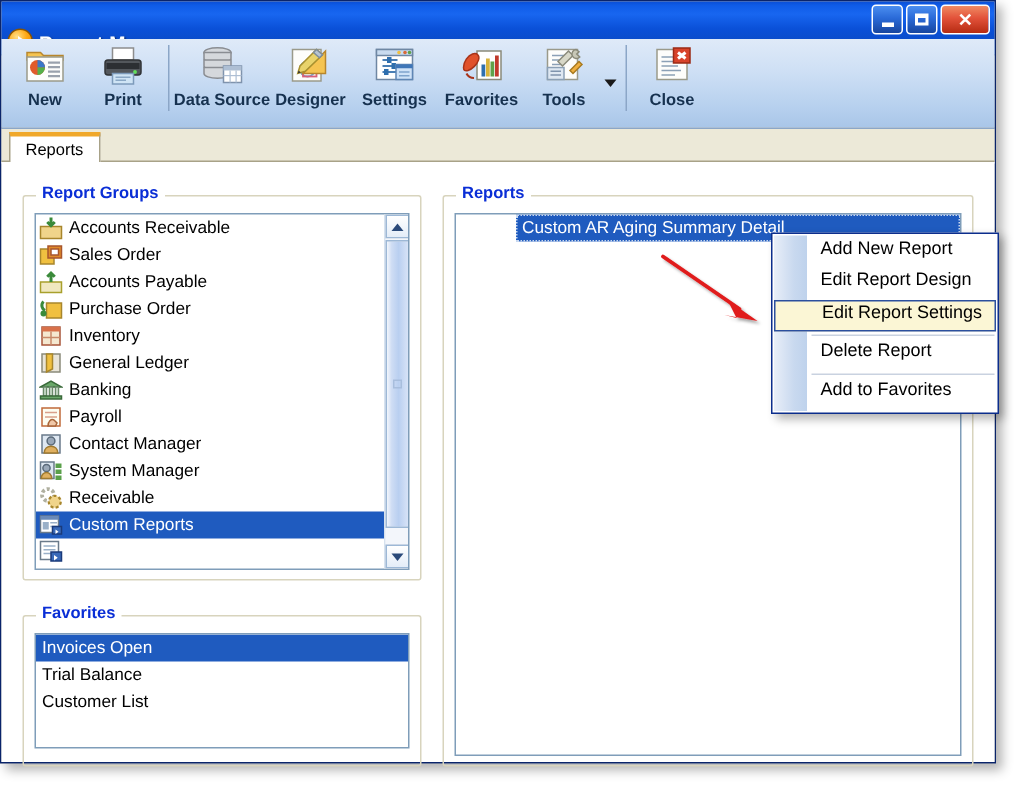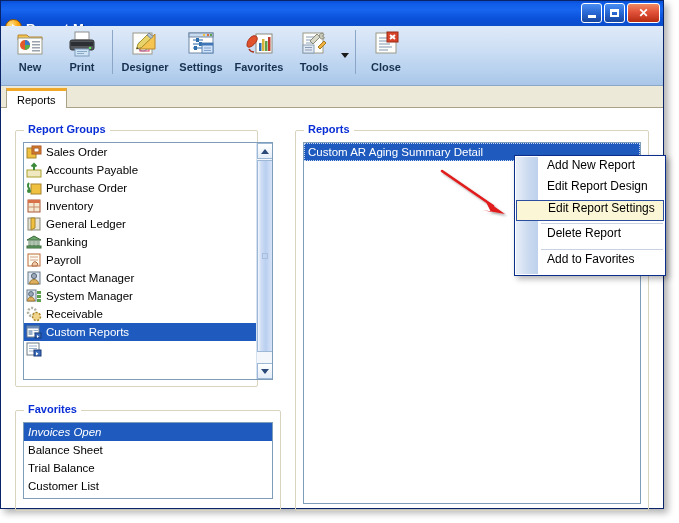--- a/index.html
+++ b/index.html
@@ -380,20 +380,40 @@
               <rect x="11" y="22" width="10" height="1"></rect>
               <rect x="11" y="24" width="7" height="1"></rect>
             </g>
           </svg>
         </div>
         <div class="lbl">Print</div>
       </div>
 
       <div class="tsep"></div>
 
+      <div class="tbtn" style="width:62px">
+        <div class="ico">
+          <svg width="32" height="30" viewBox="0 0 32 30">
+            <g fill="#d5d8dc" stroke="#8a8d92">
+              <ellipse cx="13" cy="6" rx="9" ry="3.2"></ellipse>
+              <path d="M4 6 v4 a9 3.2 0 0 0 18 0 V6 z"></path>
+              <path d="M4 11 v4 a9 3.2 0 0 0 18 0 v-4 z"></path>
+              <path d="M4 16 v4 a9 3.2 0 0 0 18 0 v-4 z"></path>
+            </g>
+            <rect x="17" y="15" width="12" height="11" fill="#ffffff" stroke="#7f93ad"></rect>
+            <g fill="#aebfd4">
+              <rect x="17" y="15" width="12" height="3"></rect>
+              <rect x="21" y="18" width="0.8" height="8"></rect>
+              <rect x="25" y="18" width="0.8" height="8"></rect>
+              <rect x="17" y="21" width="12" height="0.8"></rect>
+            </g>
+          </svg>
+        </div>
+        <div class="lbl">Data Source</div>
+      </div>
 
       <div class="tbtn" style="width:56px">
         <div class="ico">
           <svg width="32" height="30" viewBox="0 0 32 30">
             <rect x="4" y="4" width="19" height="21" fill="#fdfdfb" stroke="#9a9a8a"></rect>
             <circle cx="14" cy="17" r="5" fill="none" stroke="#6a9fd8" stroke-width="1.2"></circle>
             <rect x="11" y="16" width="9" height="6" fill="none" stroke="#d8607a" stroke-width="1.2"></rect>
             <path d="M26 5 L26 20 L11 20 z" fill="#f5c451" stroke="#b8862c"></path>
             <path d="M20 4 L9 15 l-1.5 5 l5-1.5 L24 7.5 z" fill="#e8d36b" stroke="#a8912f"></path>
             <path d="M20 4 L24 7.5 L22 9.5 L18 6 z" fill="#b6c4d2" stroke="#7d8d9c"></path>
@@ -501,28 +521,37 @@
     </div>
 
     <div class="tabstrip">
       <div class="tab">
         <span>Reports</span>
       </div>
     </div>
 
     <div class="client">
 
-      <div class="groupbox" style="left:14px; top:14px; width:243px; height:264px;">
+      <div class="groupbox" style="left:14px; top:14px; width:266px; height:264px;">
         <div class="gb-frame"></div>
         <div class="gb-title">Report Groups</div>
 
         <div class="listbox" style="left:8px; top:19px; width:250px; height:238px;">
 
           <div style="position:absolute;left:0;top:0;right:16px;bottom:0;overflow:hidden;">
 
+            <div class="li">
+              <span class="li-ico">
+                <svg width="16" height="16" viewBox="0 0 16 16">
+                  <rect x="1" y="7" width="14" height="8" fill="#f0d48a" stroke="#a8862c"></rect>
+                  <path d="M8 1 v5 M5.5 4 L8 6.5 L10.5 4" stroke="#3a8a3a" stroke-width="2" fill="none"></path>
+                </svg>
+              </span>
+              <span>Accounts Receivable</span>
+            </div>
 
             <div class="li">
               <span class="li-ico">
                 <svg width="16" height="16" viewBox="0 0 16 16">
                   <rect x="1" y="4" width="9" height="10" fill="#f0c040" stroke="#a8862c"></rect>
                   <rect x="6" y="2" width="9" height="8" fill="#e08a2a" stroke="#a8562c"></rect>
                   <rect x="8" y="4" width="5" height="4" fill="#fff" stroke="#a8562c"></rect>
                 </svg>
               </span>
               <span>Sales Order</span>
@@ -691,40 +720,37 @@
           </div>
 
         </div>
       </div>
 
       <div class="groupbox" style="left:14px; top:294px; width:266px; height:108px;">
         <div class="gb-frame"></div>
         <div class="gb-title">Favorites</div>
 
         <div class="listbox" style="left:8px; top:19px; width:250px; height:77px;">
-          <div class="li sel" style="padding-left:4px;font-style:italic;">
+          <div class="li sel" style="padding-left:4px;">
             <span>Invoices Open</span>
-          </div>
-          <div class="li" style="padding-left:4px;">
-            <span>Balance Sheet</span>
           </div>
           <div class="li" style="padding-left:4px;">
             <span>Trial Balance</span>
           </div>
           <div class="li" style="padding-left:4px;">
             <span>Customer List</span>
           </div>
         </div>
       </div>
 
       <div class="groupbox" style="left:294px; top:14px; width:354px; height:388px;">
         <div class="gb-frame"></div>
         <div class="gb-title">Reports</div>
 
-        <div class="listbox" style="left:8px; top:19px; width:338px; height:362px;">
+        <div class="listbox" style="left:8px; top:19px; width:338px; height:362px;padding-left:40px;">
           <div class="li sel-dot" style="padding-left:4px;">
             <span>Custom AR Aging Summary Detail</span>
           </div>
         </div>
       </div>
 
     </div>
   </div>
 
   <div class="ctxmenu" style="left:514px; top:155px; width:152px;">

